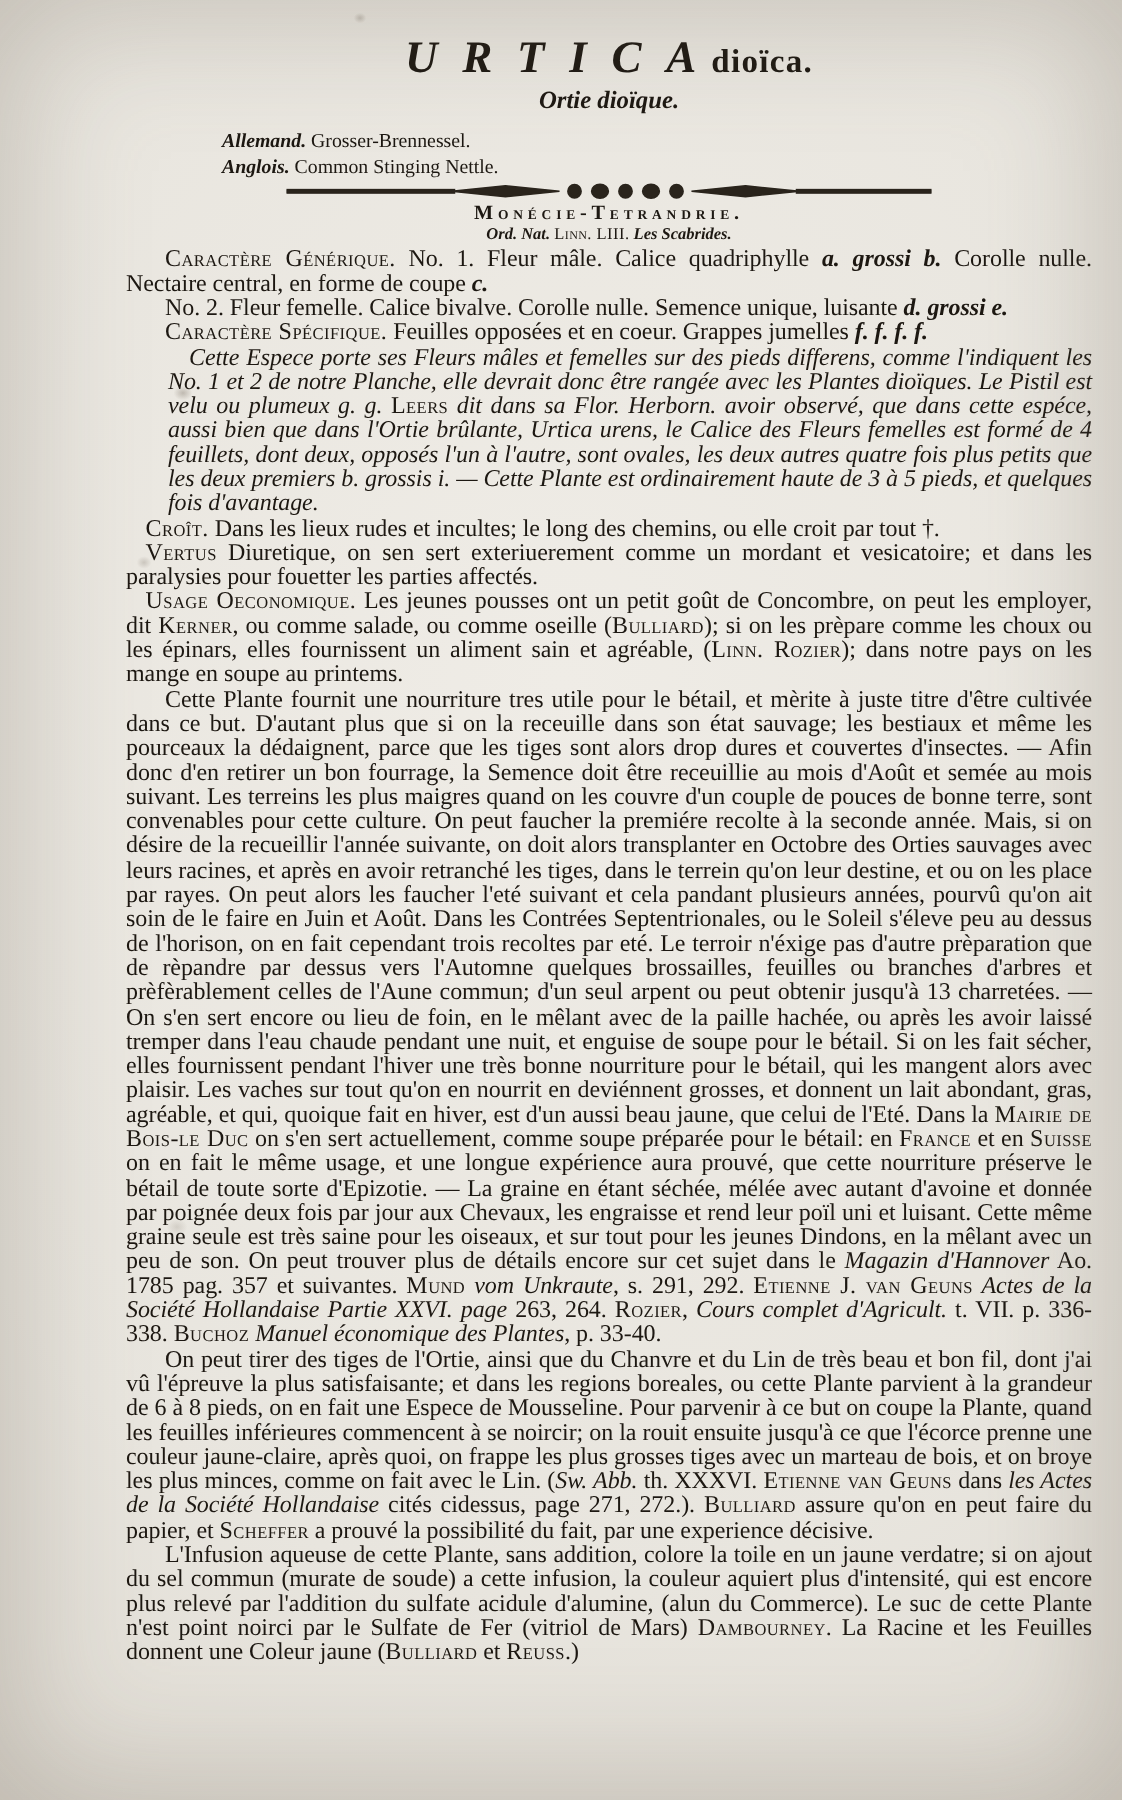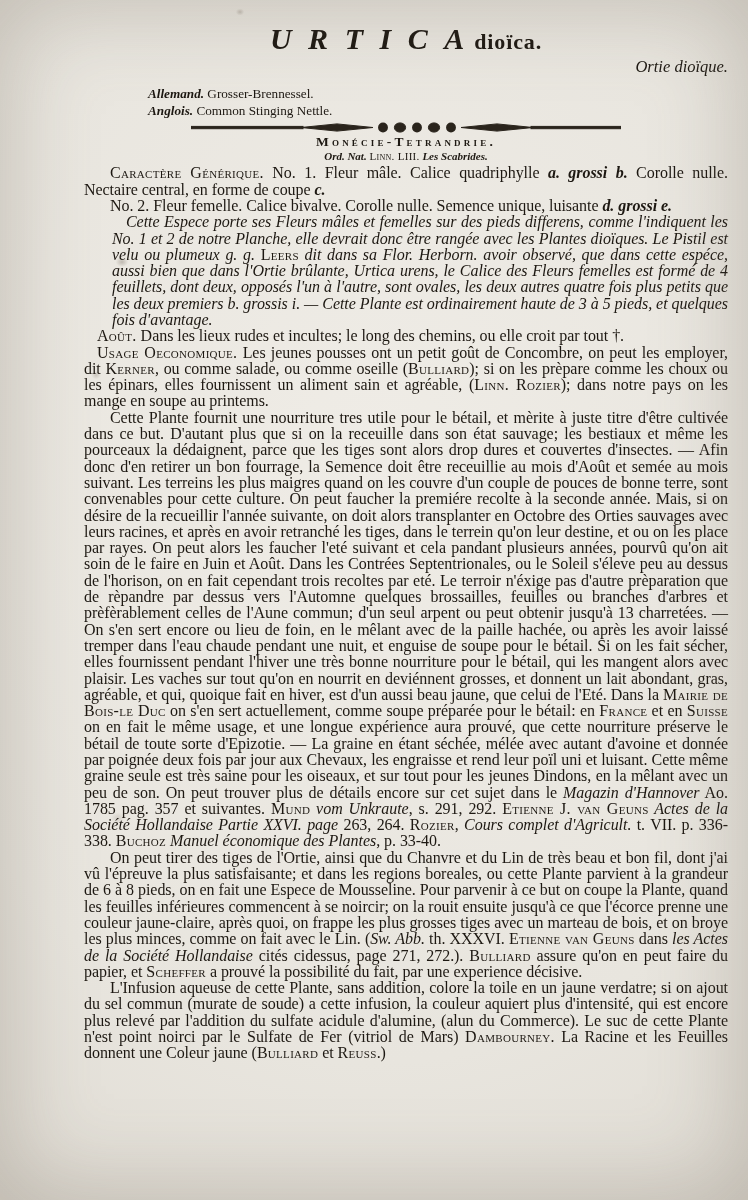--- a/index.html
+++ b/index.html
@@ -19,21 +19,21 @@
       radial-gradient(120% 92% at 50% 38%, #efece6 0%, #e8e5de 55%, #d9d4cb 100%);
   }
   .page::after{
     content:"";position:absolute;inset:0;pointer-events:none;
     box-shadow:inset 0 0 85px 12px rgba(108,98,82,.28);
   }
   .content{position:relative;padding:12px 20px 0 84px;}
   .title-line{text-align:center;margin-top:10px;white-space:nowrap;}
   .title-genus{font-size:30px;font-weight:bold;letter-spacing:.55em;margin-right:-.35em;font-style:italic;}
   .title-species{font-size:22px;font-weight:bold;letter-spacing:.04em;}
-  .subtitle{text-align:right;font-size:16.5px;font-weight:normal;font-style:italic;margin-top:1px;}
+  .subtitle{text-align:center;font-size:16.5px;font-weight:bold;font-style:italic;margin-top:1px;}
   .meta{margin:8px 0 0 64px;font-size:13.2px;line-height:1.3;}
   .meta-line .lead{font-weight:bold;font-style:italic;}
   .meta-fleurit{margin-left:74px;}
   .divider{display:flex;justify-content:center;margin:3px 0 1px 0;}
   .section-title{text-align:center;font-variant:small-caps;font-weight:bold;letter-spacing:3.2px;font-size:13.5px;}
   .ord-line{text-align:center;font-size:11px;margin:0 0 3px 0;}
   .body{font-size:16px;line-height:16.3px;text-align:justify;letter-spacing:-0.05px;}
   .body p{margin:0;}
   .p{text-indent:26px;}
   .entry{text-indent:13px;}
@@ -83,22 +83,24 @@
     <div class="section-title">Monécie-Tetrandrie.</div>
     <div class="ord-line">
       <span class="bi">Ord. Nat.</span>
       <span class="sc">Linn. LIII.</span>
       <span class="bi">Les Scabrides.</span>
     </div>
 
     <div class="body">
         <p class="p"><span class="sc">Caractère Générique.</span><span> No. 1. Fleur mâle. Calice quadriphylle </span><span class="bi">a. grossi b.</span><span> Corolle nulle. Nectaire central, en forme de coupe </span><span class="bi">c.</span></p>
         <p class="p"><span>No. 2. Fleur femelle. Calice bivalve. Corolle nulle. Semence unique, luisante </span><span class="bi">d. grossi e.</span></p>
+        <p class="p"><span class="sc">Caractère Spécifique.</span><span> Feuilles opposées et en coeur. Grappes jumelles </span><span class="bi">f. f. f. f.</span></p>
         <p class="iblock"><span>Cette Espece porte ses Fleurs mâles et femelles sur des pieds differens, comme l'indiquent les No. 1 et 2 de notre Planche, elle devrait donc être rangée avec les Plantes dioïques. Le Pistil est velu ou plumeux g. g. </span><span class="sc">Leers</span><span> dit dans sa Flor. Herborn. avoir observé, que dans cette espéce, aussi bien que dans l'Ortie brûlante, Urtica urens, le Calice des Fleurs femelles est formé de 4 feuillets, dont deux, opposés l'un à l'autre, sont ovales, les deux autres quatre fois plus petits que les deux premiers b. grossis i. — Cette Plante est ordinairement haute de 3 à 5 pieds, et quelques fois d'avantage.</span></p>
-        <p class="entry"><span class="sc">Août.</span><span> Dans les lieux rudes et incultes; le long des chemins, ou elle croit par tout †.</span></p>
+        <p class="entry"><span class="sc">Croît.</span><span> Dans les lieux rudes et incultes; le long des chemins, ou elle croit par tout †.</span></p>
+        <p class="entry"><span class="sc">Vertus</span><span> Diuretique, on sen sert exteriuerement comme un mordant et vesicatoire; et dans les paralysies pour fouetter les parties affectés.</span></p>
         <p class="entry"><span class="sc">Usage Oeconomique.</span><span> Les jeunes pousses ont un petit goût de Concombre, on peut les employer, dit </span><span class="sc">Kerner</span><span>, ou comme salade, ou comme oseille (</span><span class="sc">Bulliard</span><span>); si on les prèpare comme les choux ou les épinars, elles fournissent un aliment sain et agréable, (</span><span class="sc">Linn. Rozier</span><span>); dans notre pays on les mange en soupe au printems.</span></p>
         <p class="p"><span>Cette Plante fournit une nourriture tres utile pour le bétail, et mèrite à juste titre d'être cultivée dans ce but. D'autant plus que si on la receuille dans son état sauvage; les bestiaux et même les pourceaux la dédaignent, parce que les tiges sont alors drop dures et couvertes d'insectes. — Afin donc d'en retirer un bon fourrage, la Semence doit être receuillie au mois d'Août et semée au mois suivant. Les terreins les plus maigres quand on les couvre d'un couple de pouces de bonne terre, sont convenables pour cette culture. On peut faucher la premiére recolte à la seconde année. Mais, si on désire de la recueillir l'année suivante, on doit alors transplanter en Octobre des Orties sauvages avec leurs racines, et après en avoir retranché les tiges, dans le terrein qu'on leur destine, et ou on les place par rayes. On peut alors les faucher l'eté suivant et cela pandant plusieurs années, pourvû qu'on ait soin de le faire en Juin et Août. Dans les Contrées Septentrionales, ou le Soleil s'éleve peu au dessus de l'horison, on en fait cependant trois recoltes par eté. Le terroir n'éxige pas d'autre prèparation que de rèpandre par dessus vers l'Automne quelques brossailles, feuilles ou branches d'arbres et prèfèrablement celles de l'Aune commun; d'un seul arpent ou peut obtenir jusqu'à 13 charretées. — On s'en sert encore ou lieu de foin, en le mêlant avec de la paille hachée, ou après les avoir laissé tremper dans l'eau chaude pendant une nuit, et enguise de soupe pour le bétail. Si on les fait sécher, elles fournissent pendant l'hiver une très bonne nourriture pour le bétail, qui les mangent alors avec plaisir. Les vaches sur tout qu'on en nourrit en deviénnent grosses, et donnent un lait abondant, gras, agréable, et qui, quoique fait en hiver, est d'un aussi beau jaune, que celui de l'Eté. Dans la </span><span class="sc">Mairie de Bois-le Duc</span><span> on s'en sert actuellement, comme soupe préparée pour le bétail: en </span><span class="sc">France</span><span> et en </span><span class="sc">Suisse</span><span> on en fait le même usage, et une longue expérience aura prouvé, que cette nourriture préserve le bétail de toute sorte d'Epizotie. — La graine en étant séchée, mélée avec autant d'avoine et donnée par poignée deux fois par jour aux Chevaux, les engraisse et rend leur poïl uni et luisant. Cette même graine seule est très saine pour les oiseaux, et sur tout pour les jeunes Dindons, en la mêlant avec un peu de son. On peut trouver plus de détails encore sur cet sujet dans le </span><span class="i">Magazin d'Hannover</span><span> Ao. 1785 pag. 357 et suivantes. </span><span class="sc">Mund</span><span class="i"> vom Unkraute</span><span>, s. 291, 292. </span><span class="sc">Etienne J. van Geuns</span><span class="i"> Actes de la Société Hollandaise Partie XXVI. page</span><span> 263, 264. </span><span class="sc">Rozier</span><span>, </span><span class="i">Cours complet d'Agricult.</span><span> t. VII. p. 336-338. </span><span class="sc">Buchoz</span><span class="i"> Manuel économique des Plantes</span><span>, p. 33-40.</span></p>
         <p class="p"><span>On peut tirer des tiges de l'Ortie, ainsi que du Chanvre et du Lin de très beau et bon fil, dont j'ai vû l'épreuve la plus satisfaisante; et dans les regions boreales, ou cette Plante parvient à la grandeur de 6 à 8 pieds, on en fait une Espece de Mousseline. Pour parvenir à ce but on coupe la Plante, quand les feuilles inférieures commencent à se noircir; on la rouit ensuite jusqu'à ce que l'écorce prenne une couleur jaune-claire, après quoi, on frappe les plus grosses tiges avec un marteau de bois, et on broye les plus minces, comme on fait avec le Lin. (</span><span class="i">Sw. Abb.</span><span> th. XXXVI. </span><span class="sc">Etienne van Geuns</span><span> dans </span><span class="i">les Actes de la Société Hollandaise</span><span> cités cidessus, page 271, 272.). </span><span class="sc">Bulliard</span><span> assure qu'on en peut faire du papier, et </span><span class="sc">Scheffer</span><span> a prouvé la possibilité du fait, par une experience décisive.</span></p>
         <p class="p"><span>L'Infusion aqueuse de cette Plante, sans addition, colore la toile en un jaune verdatre; si on ajout du sel commun (murate de soude) a cette infusion, la couleur aquiert plus d'intensité, qui est encore plus relevé par l'addition du sulfate acidule d'alumine, (alun du Commerce). Le suc de cette Plante n'est point noirci par le Sulfate de Fer (vitriol de Mars) </span><span class="sc">Dambourney</span><span>. La Racine et les Feuilles donnent une Coleur jaune (</span><span class="sc">Bulliard</span><span> et </span><span class="sc">Reuss</span><span>.)</span></p>
       </div>
 
   </div>
 </div>
 
 </body></html>

